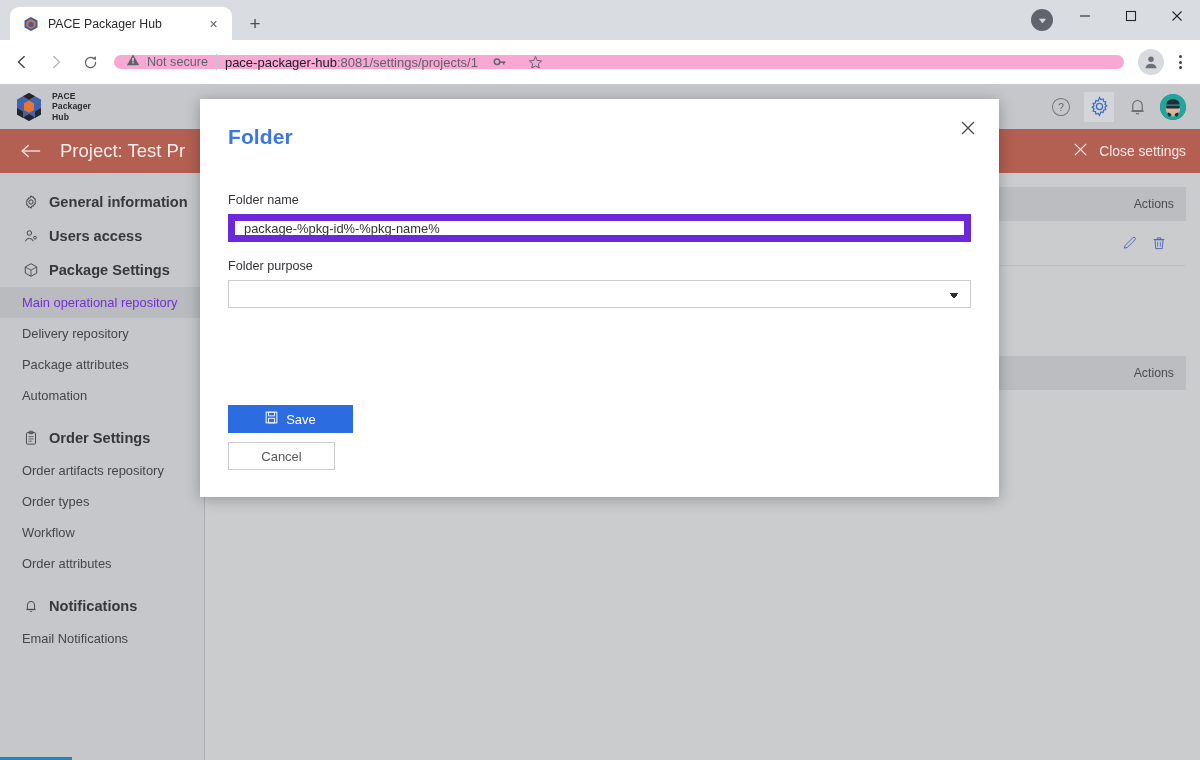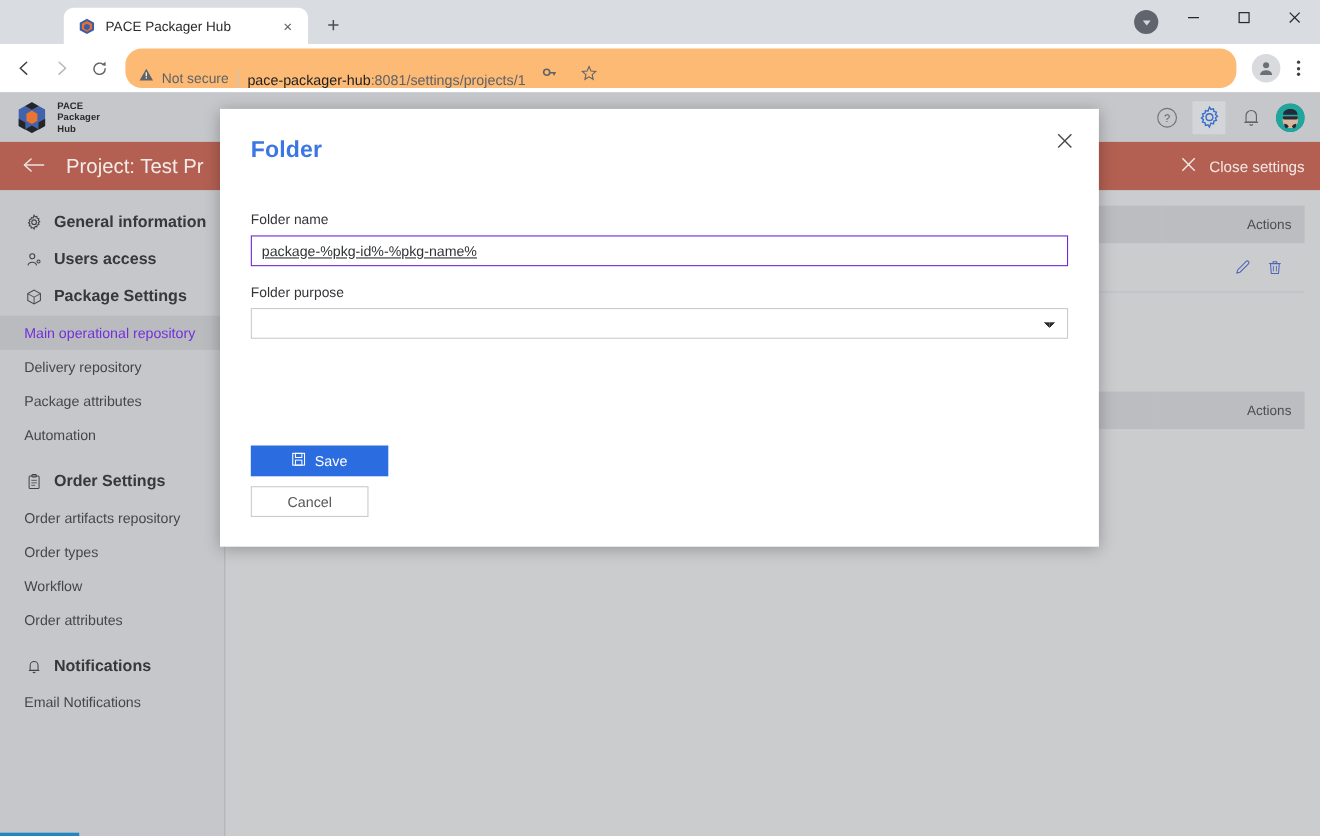--- a/index.html
+++ b/index.html
@@ -23,21 +23,20 @@
     flex: 0 0 40px;
   }
   #tabstrip { display: flex; align-items: flex-end; padding-left: 10px; height: 40px; }
   .tab {
     display: flex; align-items: center; gap: 9px;
     background: #ffffff;
     height: 33px; width: 222px;
     border-radius: 9px 9px 0 0;
     padding: 0 10px 0 13px;
     position: relative;
-    margin-left: 48px;
   }
   .tab-favicon { width: 16px; height: 16px; flex: 0 0 16px; position: relative; }
   .tab-title {
     font-size: 12.3px; color: #2b2b2b; flex: 1 1 auto;
     white-space: nowrap; overflow: hidden; text-overflow: ellipsis;
   }
   .tab-close {
     width: 17px; height: 17px; flex: 0 0 17px;
     display: flex; align-items: center; justify-content: center;
     color: #5f6368; font-size: 14px; line-height: 1; border-radius: 50%;
@@ -69,23 +68,23 @@
     padding: 0 8px 0 6px; gap: 2px;
   }
   .nav-btn {
     width: 32px; height: 32px; border-radius: 50%;
     display: flex; align-items: center; justify-content: center;
     color: #5f6368;
   }
   .nav-btn.back { color: #3c4043; }
   .nav-btn.fwd  { color: #b4b7ba; }
   #omnibox {
-    flex: 1 1 auto; height: 36px; margin: 0 8px 0 6px;
-    background: #fdba74; border-radius: 15px;
-    display: flex; align-items: flex-end; padding: 0 12px; gap: 8px;
+    flex: 1 1 auto; height: 14px; margin: 0 8px 0 6px;
+    background: #f9a8d4; border-radius: 15px;
+    display: flex; align-items: center; padding: 0 12px; gap: 8px;
     min-width: 0;
   }
   #security-chip { display: flex; align-items: center; gap: 7px; flex: 0 0 auto; }
   #security-text { font-size: 12.6px; color: #5f6368; white-space: nowrap; }
   #omnibox-sep { width: 1px; height: 16px; background: #c4c7c9; flex: 0 0 1px; }
   #url-text {
     font-size: 13px; color: #202124; white-space: nowrap;
     overflow: hidden; text-overflow: ellipsis;
   }
   #url-text .dim { color: #5f6368; }
@@ -220,25 +219,24 @@
     width: 26px; height: 26px;
     display: flex; align-items: center; justify-content: center;
     color: #4a4a4a; font-size: 17px; line-height: 1;
   }
   .field-label {
     font-size: 12.6px; color: #333539; margin: 0 0 7px 0;
   }
   #folder-name-field { margin-top: 44px; }
   #folder-name-input {
     width: 100%; height: 28px;
-    border: 1px solid #6d28d9; background: #fff;
+    border: 7px solid #6d28d9; background: #fff;
     font-family: "Liberation Sans", sans-serif;
     font-size: 12.9px; color: #303336; padding: 0 9px;
     outline: none;
-    text-decoration: underline;
   }
   #folder-purpose-field { margin-top: 17px; }
   #folder-purpose-select {
     width: 100%; height: 28px;
     border: 1px solid #c9cbcd; background: #fff;
     font-family: "Liberation Sans", sans-serif;
     font-size: 12.9px; color: #303336; padding: 0 9px;
     outline: none; appearance: none;
     background-image:
       linear-gradient(45deg, transparent 50%, #2a2c2e 50%),

